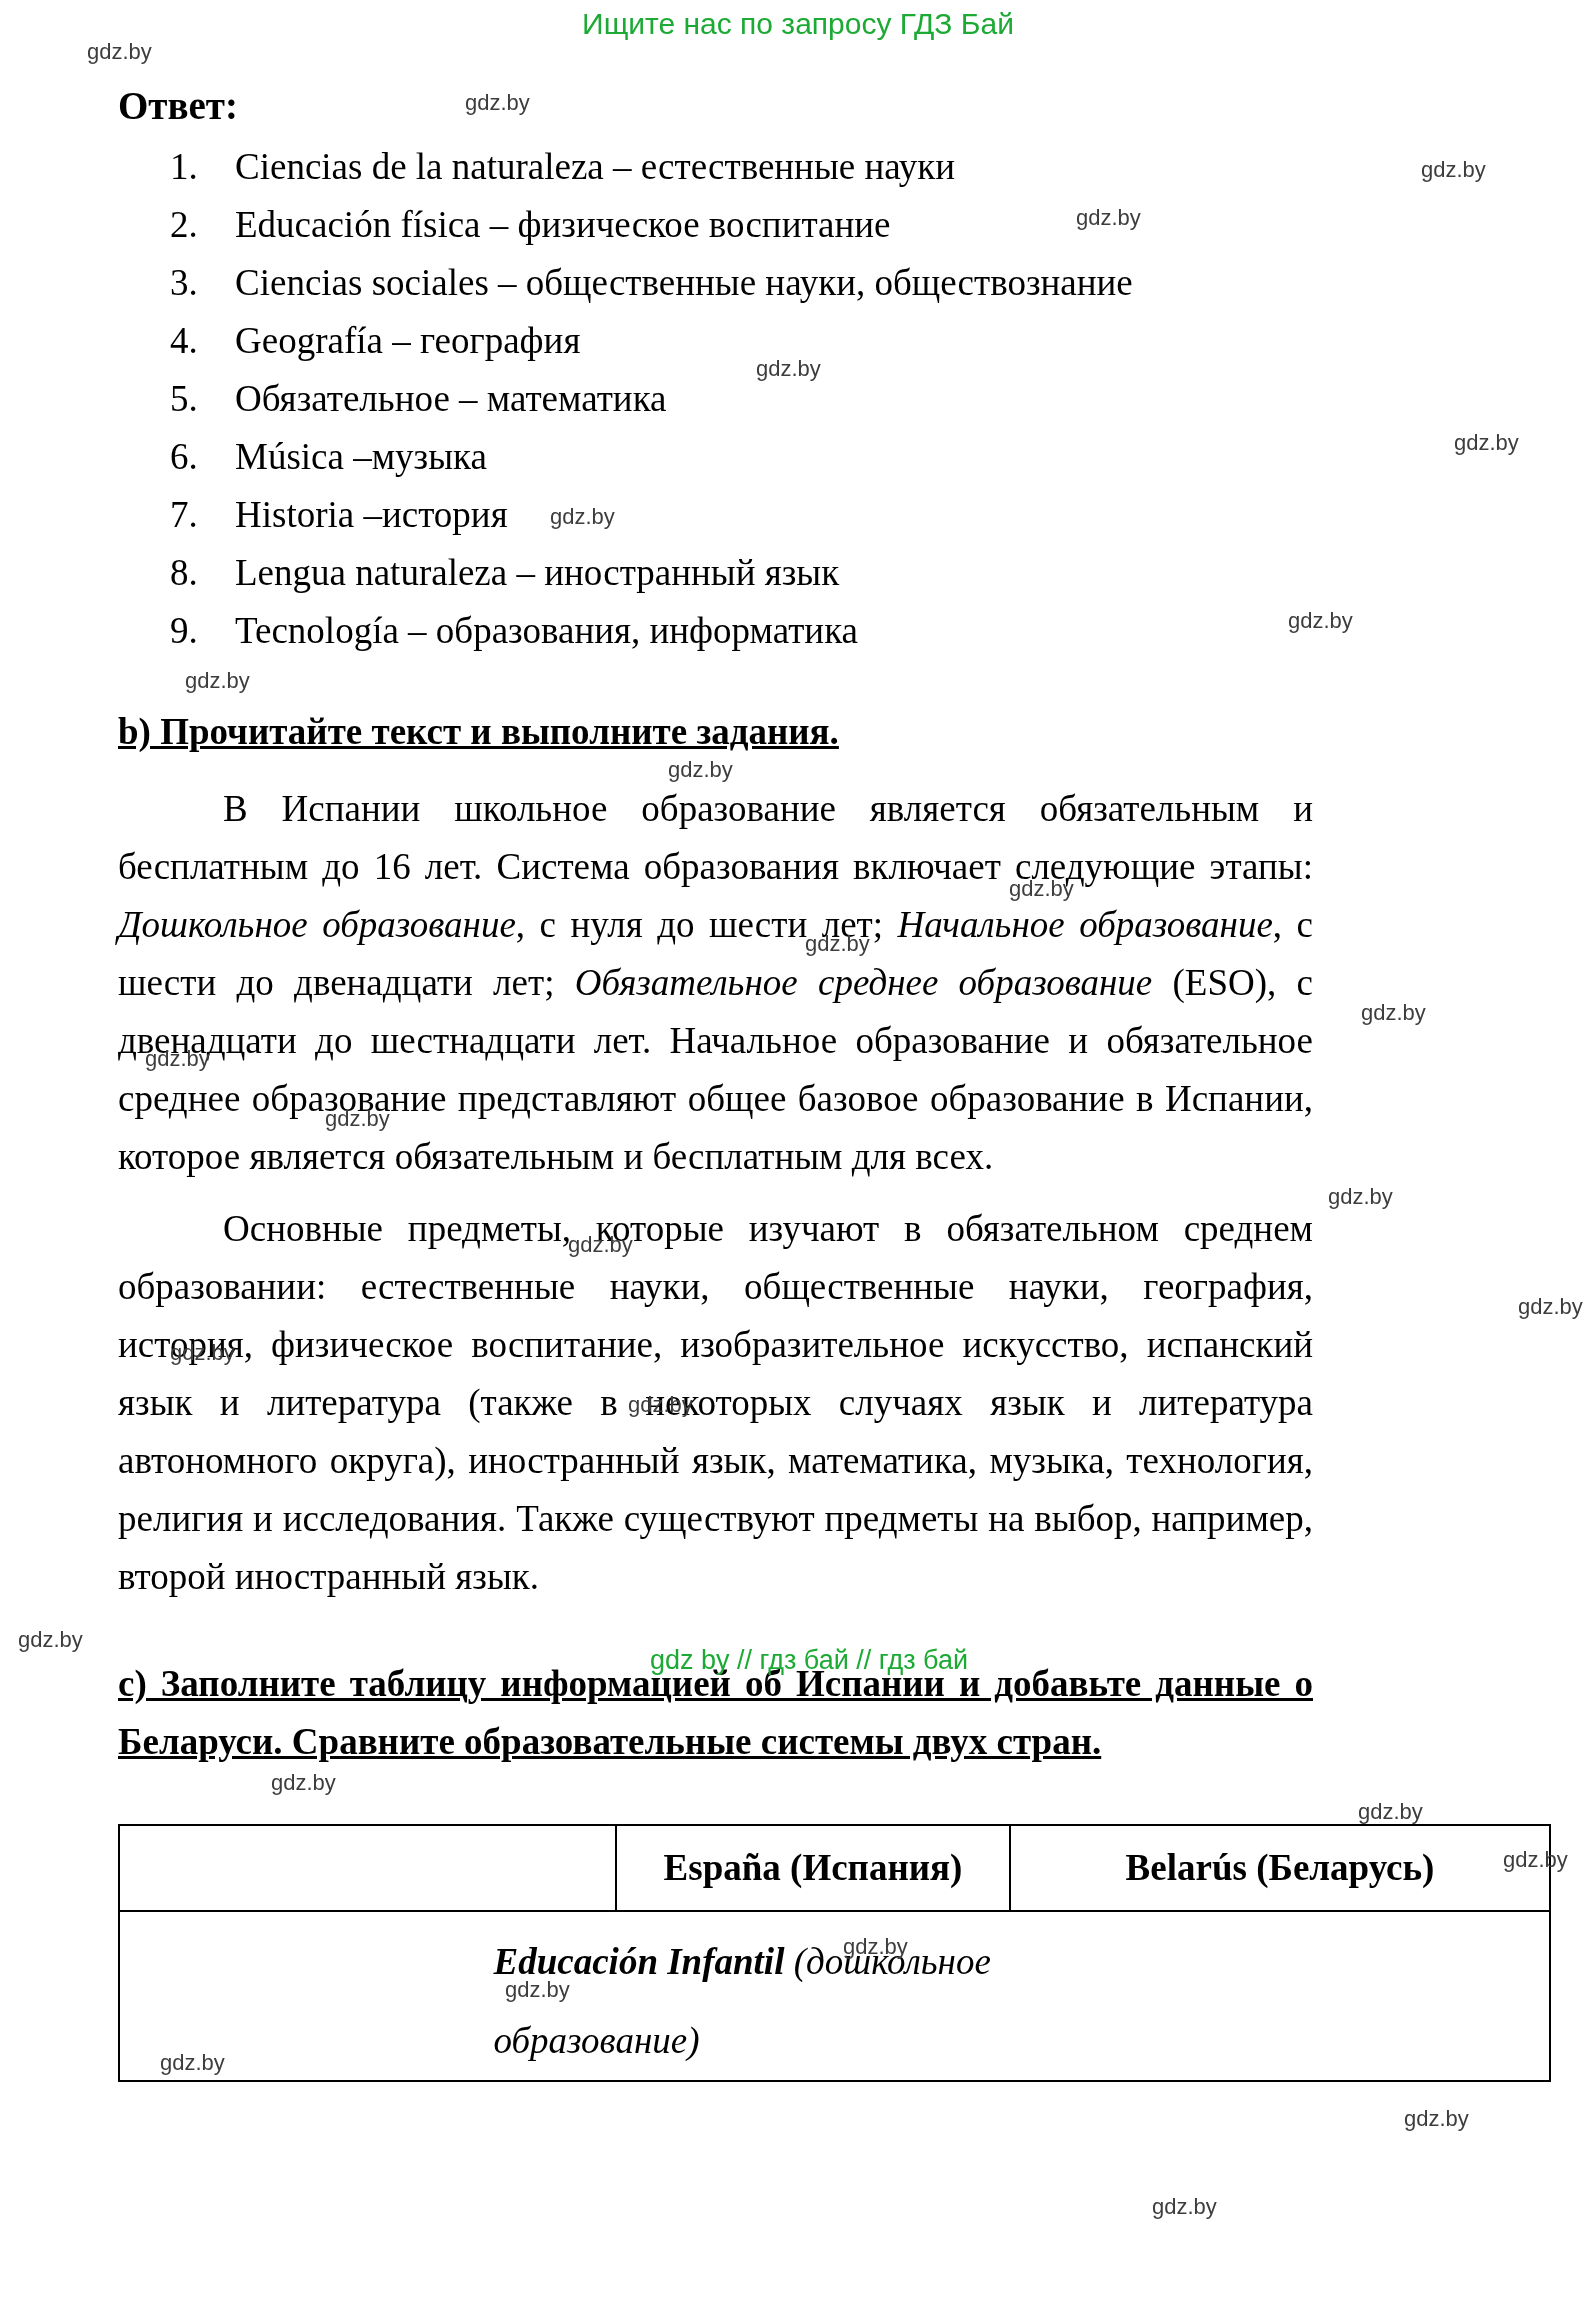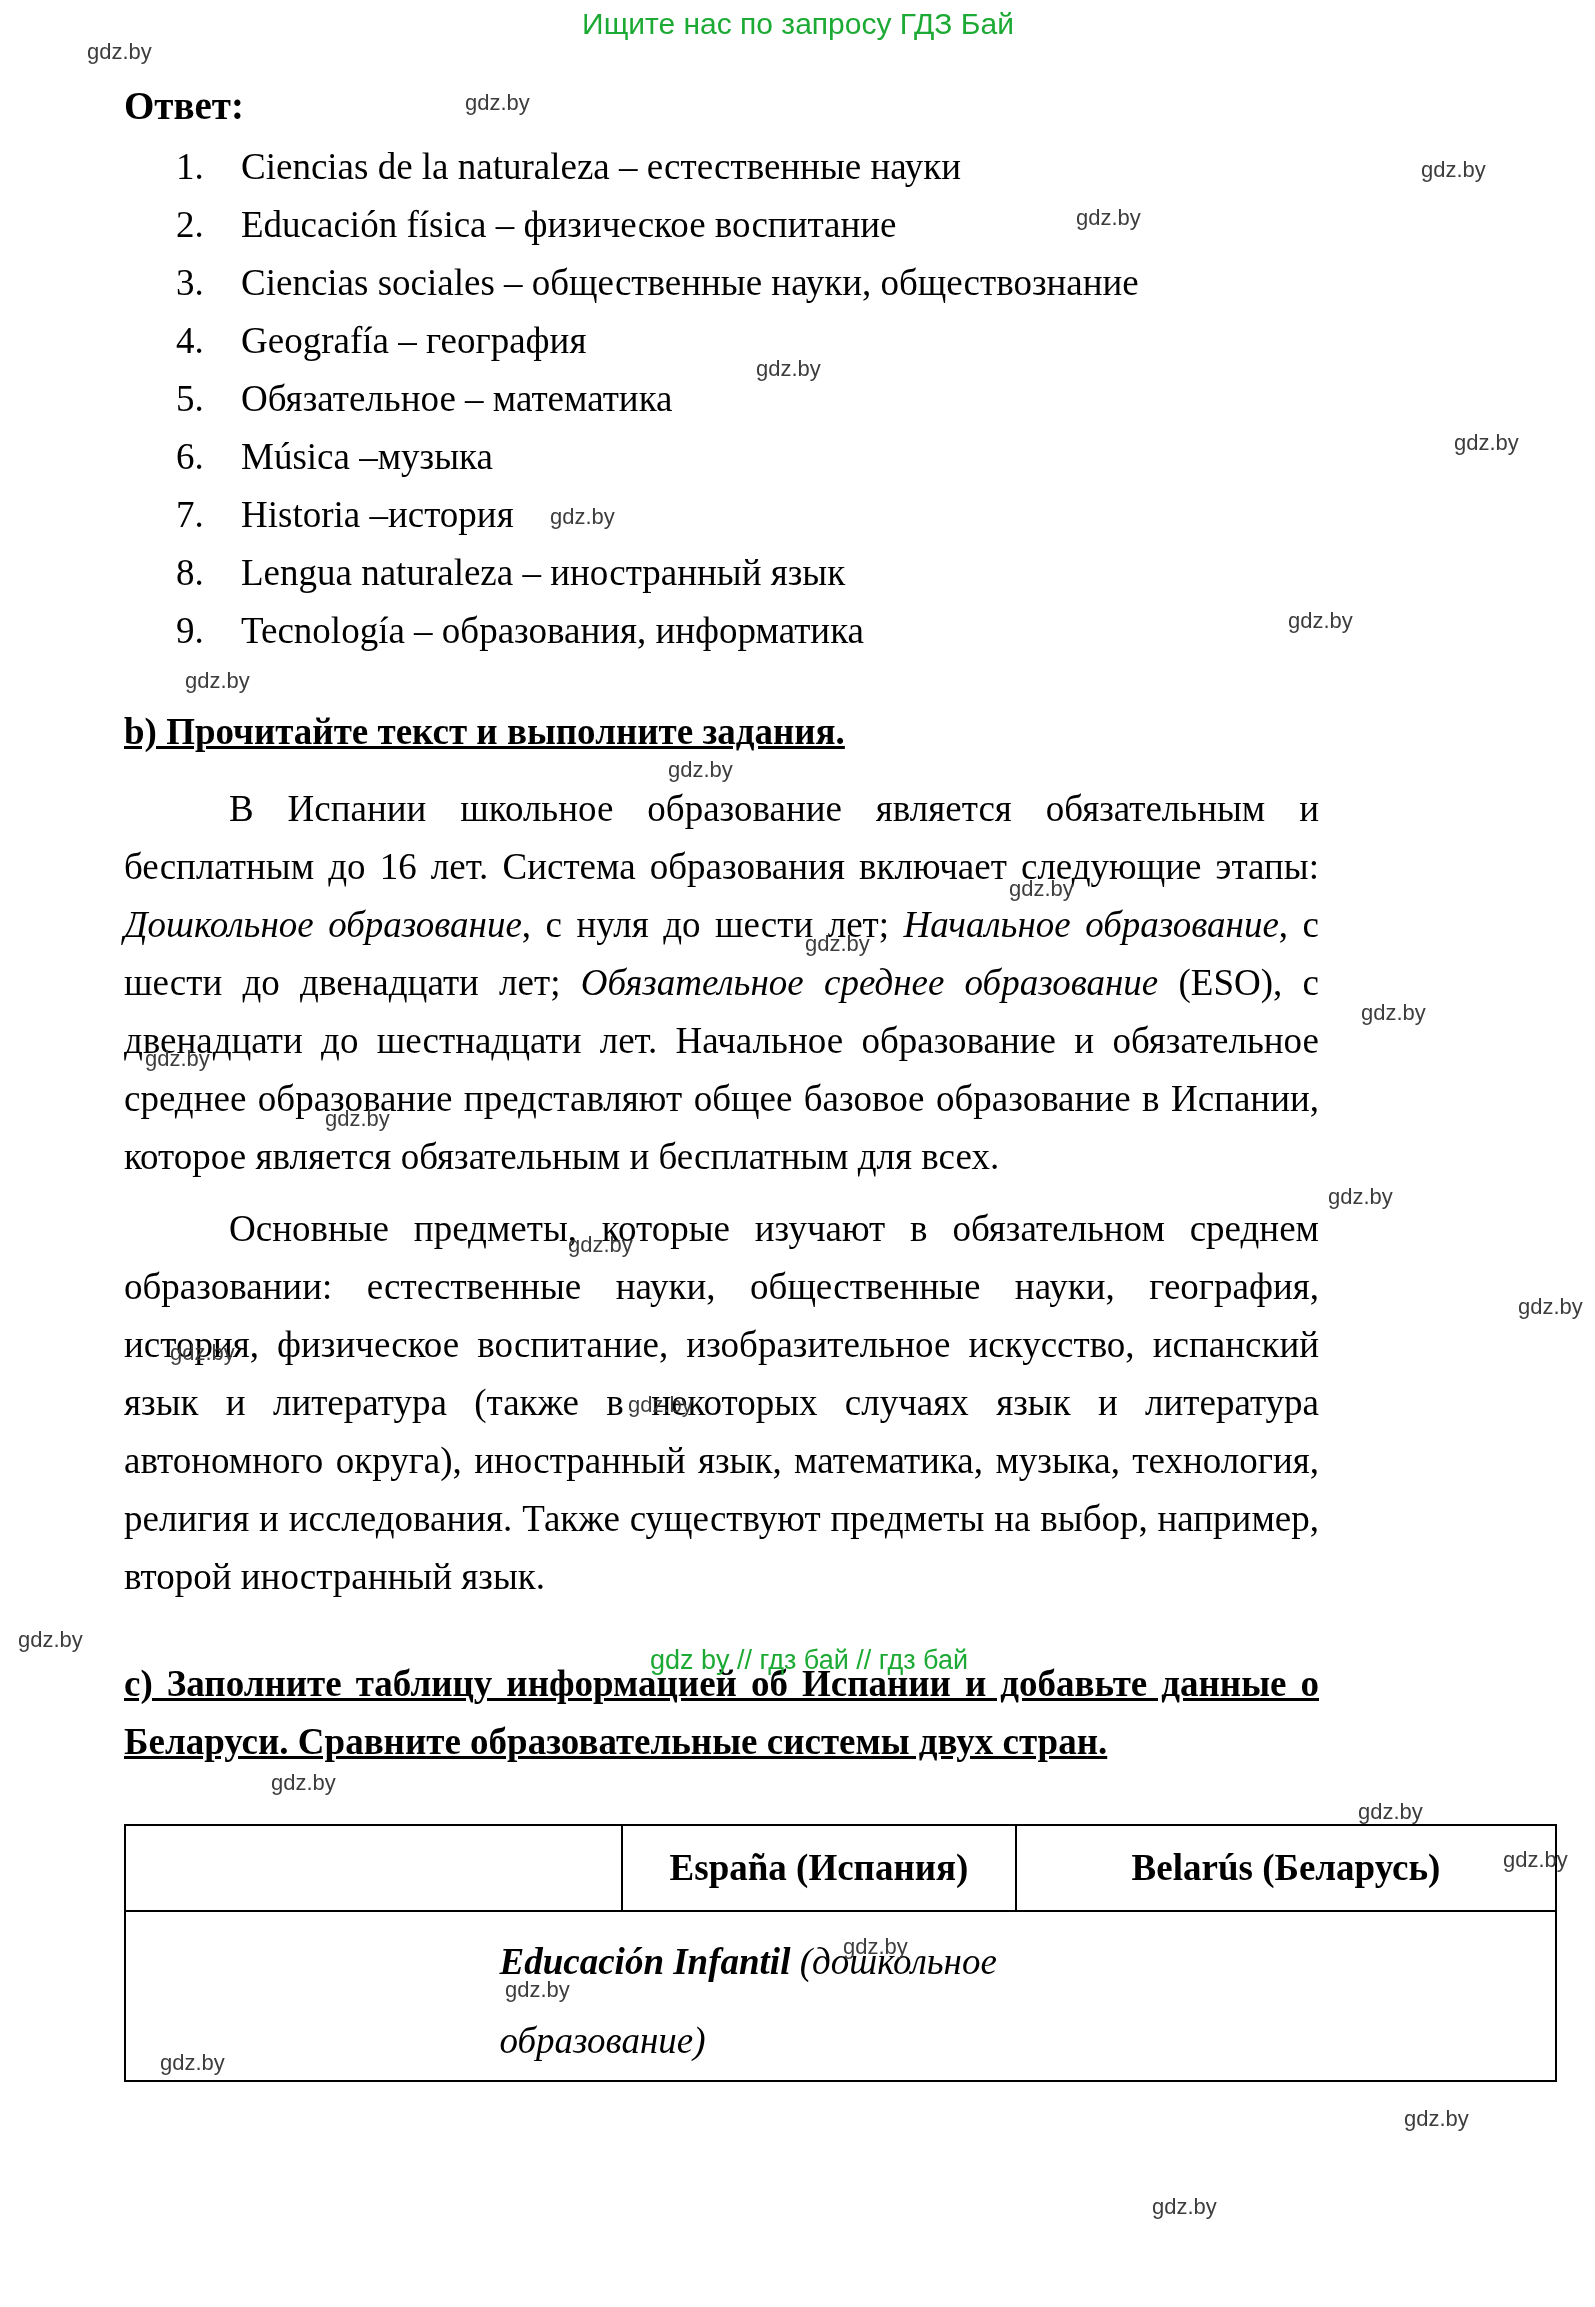--- a/index.html
+++ b/index.html
@@ -14,21 +14,21 @@
   .page { position: relative; width: 1596px; height: 1686px; background: #fff; }
 
   .green-header {
     position: absolute; top: 7.4px; left: 0; width: 100%;
     text-align: center;
     font-family: "Liberation Sans", sans-serif;
     font-size: 30px;
     color: var(--green, #1caa35);
   }
 
-  .content { position: absolute; left: 124px; top: 83px; width: 1195px; }
+  .content { position: absolute; left: 118px; top: 83px; width: 1195px; }
 
   .answer-label {
     font-size: 39px; font-weight: bold; margin-bottom: 10.4px;
   }
 
   .answer-list { padding-left: 52px; }
   .list-item { display: flex; line-height: 58px; font-size: 37px; }
   .list-num { width: 65px; flex: 0 0 65px; }
   .list-text { flex: 1; }
 

